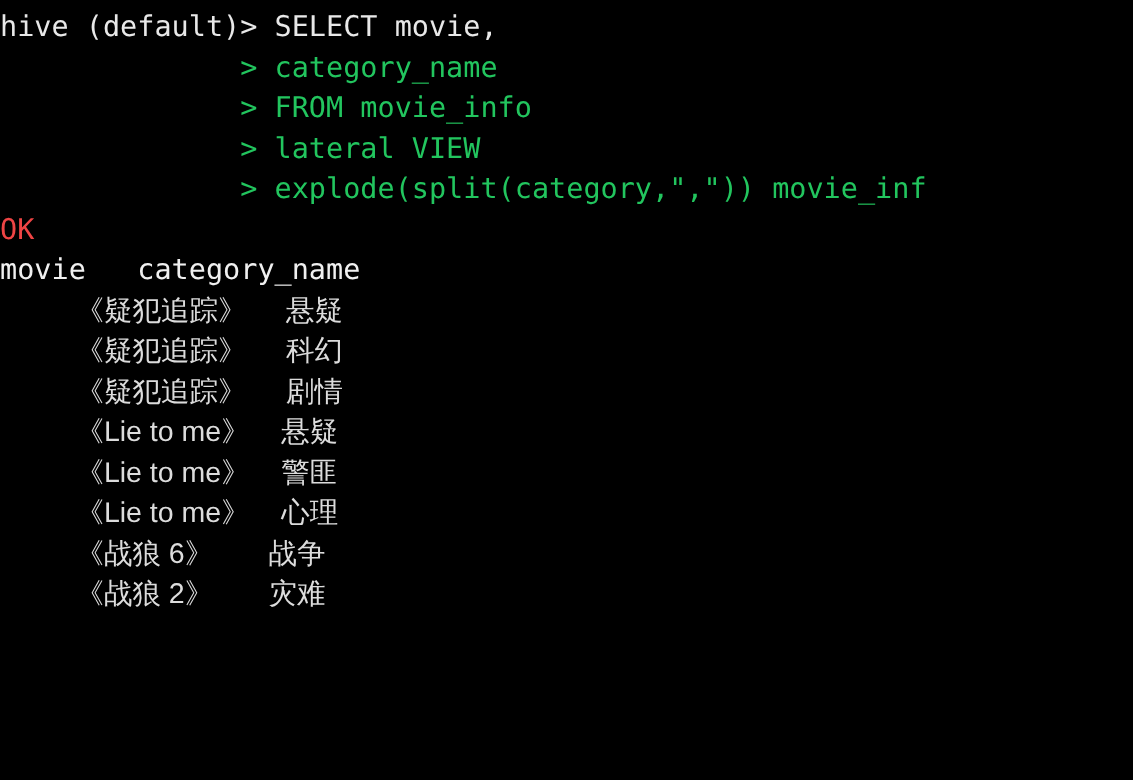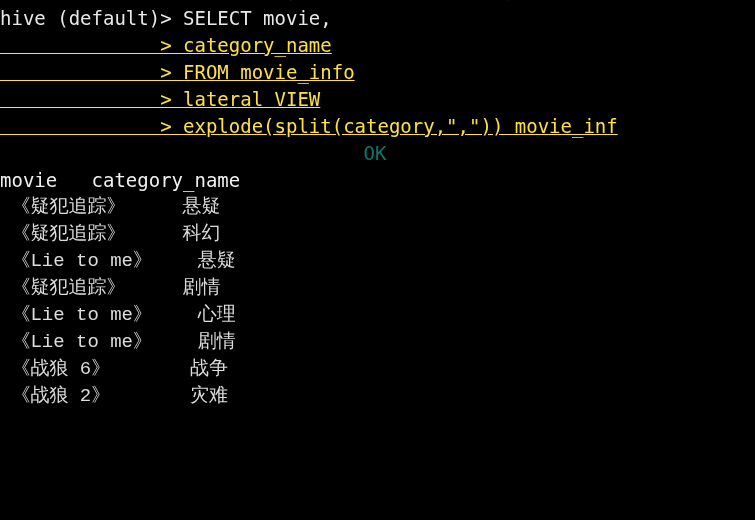--- a/index.html
+++ b/index.html
@@ -37,26 +37,27 @@
     color: #1a1a1a;
     white-space: pre;
   }
   #body-lines {
     position: absolute;
     top: 5px;
     left: 0;
     width: 100%;
   }
   .prompt-line { color: #e8e8e8; }
-  .cont-line   { color: #fde047; text-decoration: underline; }
-  .status-line { color: #0f766e; text-align: center; }
+  .cont-line   { color: #22c55e; }
+  .status-line { color: #ef4444; }
   .header-line { color: #f0f0f0; }
   .data-line   { color: #dcdcdc; }
   .cjk {
-    font-family: Liberation Mono, monospace;
+    font-family: Liberation Sans, sans-serif;
+    padding-left: 45px;
   }
 </style>
 </head>
 <body>
 
 <div id="terminal">
 
   <div class="clipped-top">Time taken: 24.23 seconds, Fetched: 12 row(s)</div>
 
   <div id="body-lines">
@@ -71,22 +72,22 @@
 
     <div class="term-line cont-line">              &gt; explode(split(category,",")) movie_inf</div>
 
     <div class="term-line status-line">OK</div>
 
     <div class="term-line header-line">movie   category_name</div>
 
     <div id="rows">
         <div class="term-line data-line cjk"> 《疑犯追踪》     悬疑</div>
         <div class="term-line data-line cjk"> 《疑犯追踪》     科幻</div>
+        <div class="term-line data-line cjk"> 《疑犯追踪》     剧情</div>
         <div class="term-line data-line cjk"> 《Lie to me》    悬疑</div>
-        <div class="term-line data-line cjk"> 《疑犯追踪》     剧情</div>
+        <div class="term-line data-line cjk"> 《Lie to me》    警匪</div>
         <div class="term-line data-line cjk"> 《Lie to me》    心理</div>
-        <div class="term-line data-line cjk"> 《Lie to me》    剧情</div>
         <div class="term-line data-line cjk"> 《战狼 6》       战争</div>
         <div class="term-line data-line cjk"> 《战狼 2》       灾难</div>
       </div>
 
   </div>
 </div>
 
 </body></html>

